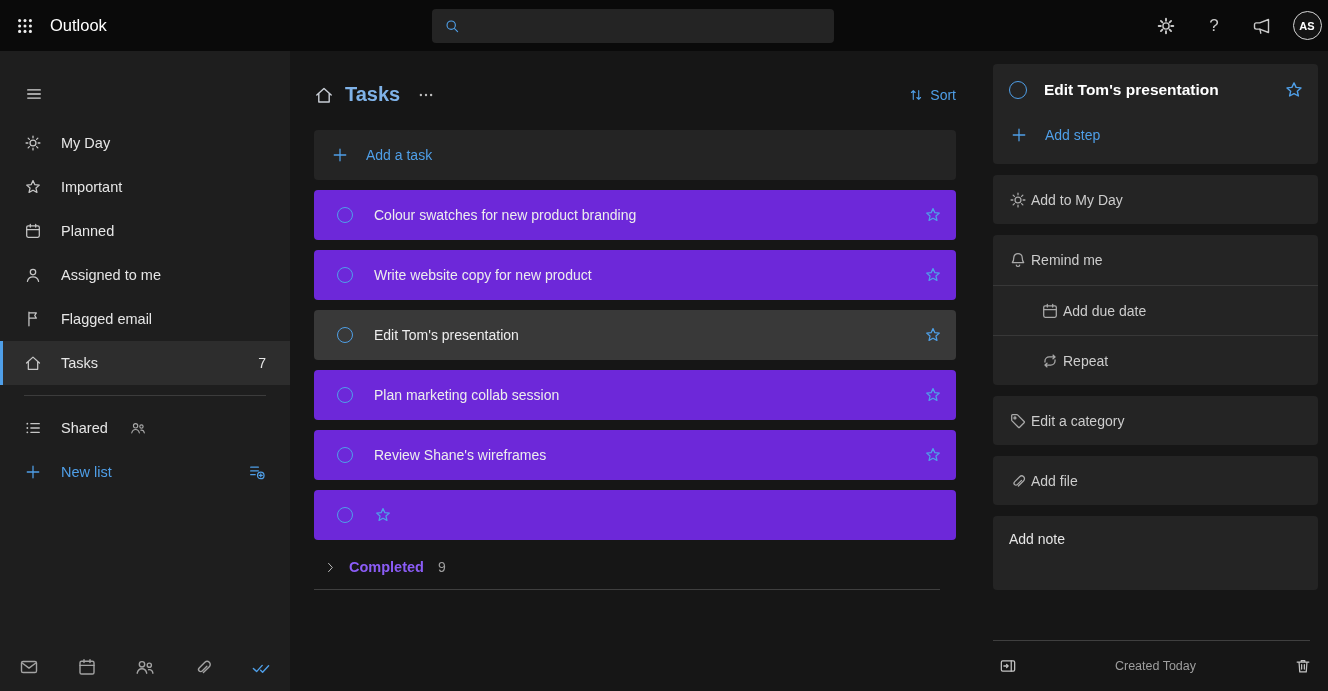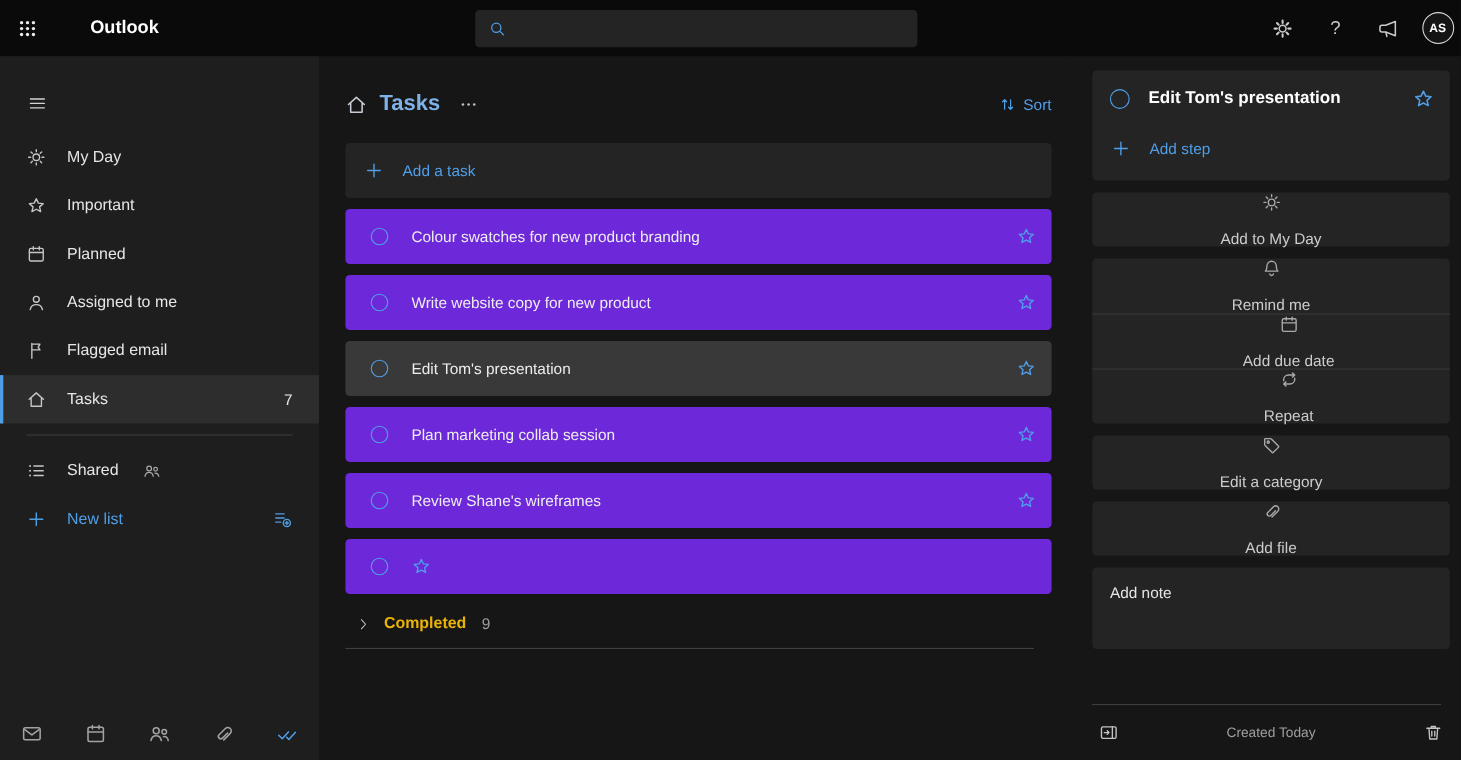--- a/index.html
+++ b/index.html
@@ -16,21 +16,21 @@
   .icon svg { width: 100%; height: 100%; display: block; }
   .i14 { width: 13px; height: 13px; }
   .i16 { width: 16px; height: 16px; }
   .i18 { width: 18px; height: 18px; }
   .i20 { width: 20px; height: 20px; }
   .accent { color: var(--accent, #4f9fe8); }
 
   
   .topbar { height: 51px; background: #0a0a0a; display: flex; align-items: center; position: relative; z-index: 2; }
   .waffle { width: 50px; height: 51px; display: flex; align-items: center; justify-content: center; color: #ececec; }
-  .app-name { font-size: 16.5px; font-weight: 700; color: #ffffff; margin-left: 32px; }
+  .app-name { font-size: 16.5px; font-weight: 400; color: #ffffff; }
   .search { position: absolute; left: 432px; top: 9px; width: 402px; height: 34px; background: #242424; border-radius: 4px; display: flex; align-items: center; padding: 0 12px; gap: 8px; }
   .search-input { flex: 1; background: transparent; border: none; outline: none; color: #e8e8e8; font-size: 14px; }
   .top-actions { margin-left: auto; display: flex; align-items: center; height: 100%; }
   .top-btn { width: 48px; height: 51px; display: flex; align-items: center; justify-content: center; color: #c9c9c9; }
   .qmark { font-size: 17px; color: #c9c9c9; }
   .avatar-btn { width: 42px; height: 51px; display: flex; align-items: center; justify-content: center; }
   .avatar-circle { width: 29px; height: 29px; border-radius: 50%; border: 1.5px solid #d6d6d6; display: flex; align-items: center; justify-content: center; font-size: 11px; font-weight: 700; color: #ffffff; background: #141414; }
 
   
   .layout { display: flex; height: 640px; }
@@ -60,33 +60,33 @@
   .add-task { height: 50px; background: #242424; border-radius: 4px; margin-top: 24px; display: flex; align-items: center; gap: 17px; padding: 0 16px 0 17px; color: var(--accent, #4f9fe8); font-size: 14px; cursor: text; }
   .task-list { margin-top: 5px; }
   .task-row { height: 50px; background: #6d28d9; border-radius: 4px; margin-top: 10px; display: flex; align-items: center; padding: 0 14px 0 15px; cursor: pointer; }
   .task-row.selected { background: #393939; }
   .task-circle { width: 16px; height: 16px; border: 1.5px solid var(--accent, #4f9fe8); border-radius: 50%; flex: none; margin: 0 21px 0 8px; cursor: pointer; }
   .task-circle.big { width: 18px; height: 18px; margin: 0; }
   .task-title { flex: 1; font-size: 14px; color: #ededed; white-space: nowrap; overflow: hidden; }
   .task-star { color: var(--accent, #4f9fe8); flex: none; cursor: pointer; }
   .completed-row { display: flex; align-items: center; margin-top: 19px; padding-left: 10px; gap: 12px; cursor: pointer; }
   .chev { color: #c9c9c9; }
-  .completed-label { font-size: 14.5px; font-weight: 700; color: #eab308; }
+  .completed-label { font-size: 14.5px; font-weight: 700; color: #8b5cf6; }
   .completed-count { font-size: 14px; color: #9e9e9e; margin-left: 2px; }
   .completed-divider { border-top: 1px solid #3f3f3f; margin-top: 14px; margin-right: 16px; }
 
   
   .detail { width: 355px; flex: none; padding: 13px 10px 0 20px; display: flex; flex-direction: column; background: #161616; }
   .detail-card { background: #242424; border-radius: 4px; flex: none; }
   .title-card { padding: 16px 14px 20px 16px; }
   .detail-title-row { display: flex; align-items: center; gap: 17px; }
   .detail-title { flex: 1; font-size: 15.5px; font-weight: 700; color: #ffffff; cursor: text; }
   .add-step { display: flex; align-items: center; gap: 17px; margin-top: 26px; font-size: 14px; padding-left: 1px; cursor: pointer; }
   .action-card { margin-top: 11px; cursor: pointer; }
-  .action-row { height: 49px; display: flex; align-items: center; gap: 16px; padding: 0 16px; font-size: 14px; color: #cccccc; flex-direction: column; }
+  .action-row { height: 49px; display: flex; align-items: center; gap: 4px; padding: 0 16px; font-size: 14px; color: #cccccc; }
   .a-icon { color: #a9a9a9; }
   .group { margin-top: 11px; }
   .group .action-row { height: 50px; cursor: pointer; }
   .group .action-row + .action-row { border-top: 1px solid #383838; padding-left: 48px; }
   .note-card { margin-top: 11px; min-height: 74px; padding: 15px 16px; font-size: 14px; color: #e5e5e5; cursor: text; }
   .detail-footer { margin-top: auto; }
   .footer-divider { border-top: 1px solid #3f3f3f; margin-right: 8px; }
   .footer-row { height: 50px; display: flex; align-items: center; }
   .footer-btn { width: 30px; height: 30px; display: flex; align-items: center; justify-content: center; color: #c3c3c3; }
   .created { flex: 1; text-align: center; font-size: 12.5px; color: #9e9e9e; }

